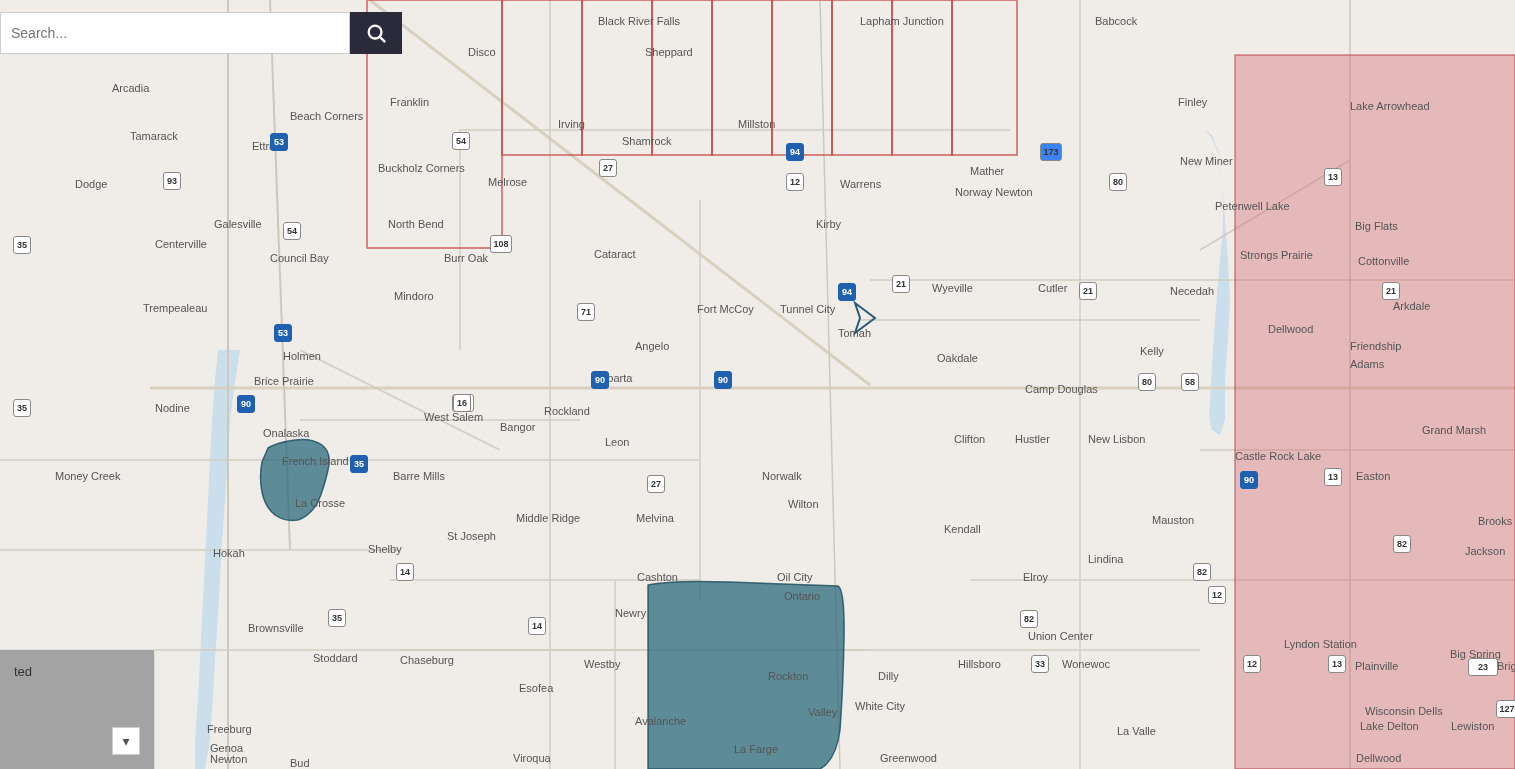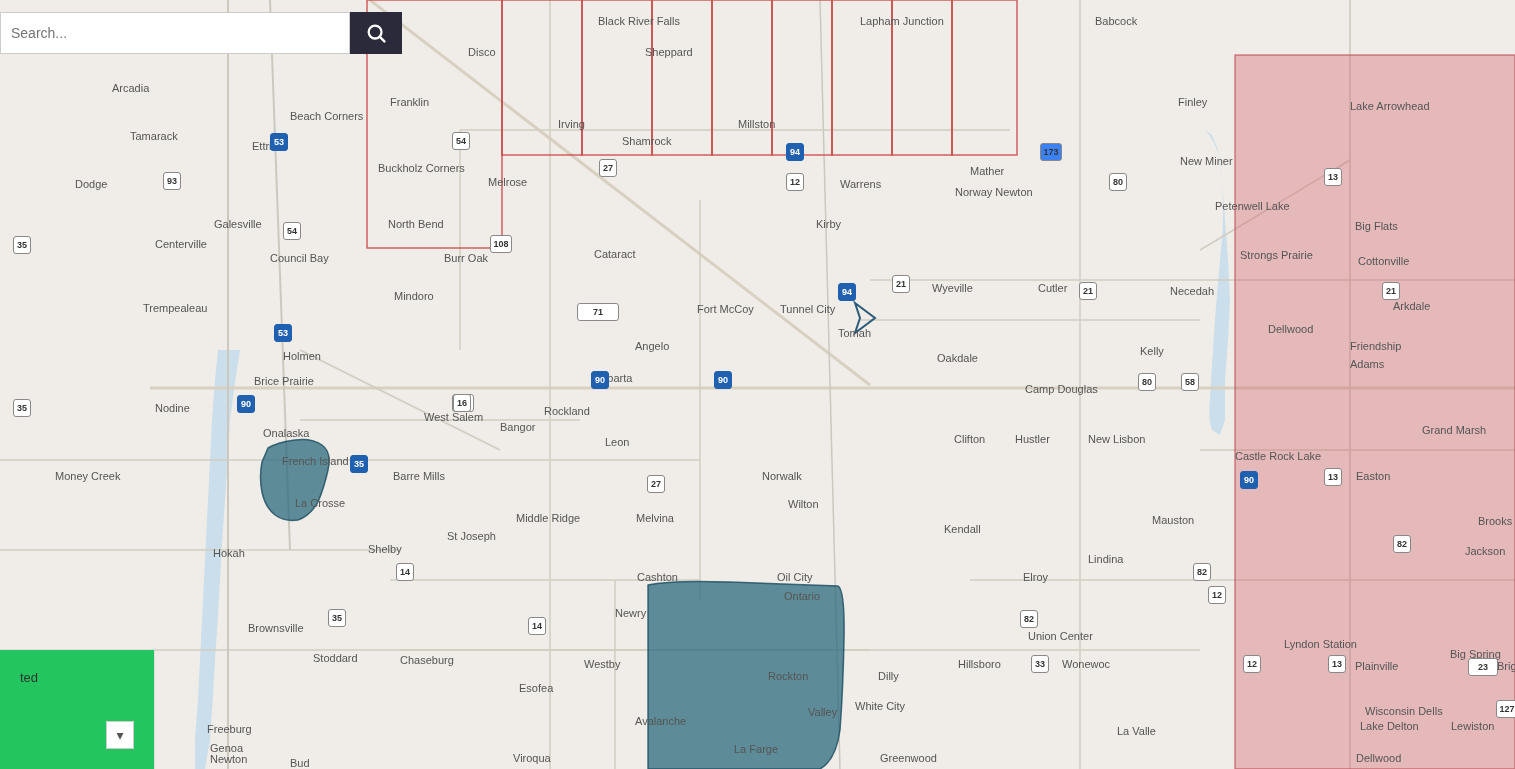--- a/index.html
+++ b/index.html
@@ -92,27 +92,27 @@
       height: 22px;
     }
 
     
     #left-panel {
       position: absolute;
       bottom: 0;
       left: 0;
       width: 155px;
       height: 120px;
-      background: #22c55e;
+      background: #a3a3a3;
       border-top: 1px solid #ddd;
       border-right: 1px solid #ddd;
       z-index: 50;
       display: flex;
       flex-direction: column;
-      padding: 20px;
+      padding: 14px;
     }
 
     #panel-text {
       font-size: 13px;
       color: #333;
       flex: 1;
     }
 
     #panel-dropdown {
       display: flex;
@@ -353,21 +353,21 @@
     <div class="shield" style="left: 452px; top: 394px; position: absolute; width: 22px; height: 18px; border-radius: 3px; background: white; border: 1.5px solid rgb(136, 136, 136); display: flex; align-items: center; justify-content: center; font-size: 9px; font-weight: bold; color: rgb(51, 51, 51); z-index: 10;">108</div>
     <div class="shield" style="left: 599px; top: 159px; position: absolute; width: 18px; height: 18px; border-radius: 3px; background: white; border: 1.5px solid rgb(136, 136, 136); display: flex; align-items: center; justify-content: center; font-size: 9px; font-weight: bold; color: rgb(51, 51, 51); z-index: 10;">27</div>
     <div class="shield" style="left: 647px; top: 475px; position: absolute; width: 18px; height: 18px; border-radius: 3px; background: white; border: 1.5px solid rgb(136, 136, 136); display: flex; align-items: center; justify-content: center; font-size: 9px; font-weight: bold; color: rgb(51, 51, 51); z-index: 10;">27</div>
     <div class="shield" style="left: 1008px; top: 143px; position: absolute; width: 22px; height: 18px; border-radius: 3px; background: #3b82f6; border: 1.5px solid rgb(136, 136, 136); display: flex; align-items: center; justify-content: center; font-size: 9px; font-weight: bold; color: rgb(51, 51, 51); z-index: 10; margin-left: 32px;">173</div>
     <div class="shield" style="left: 1109px; top: 173px; position: absolute; width: 18px; height: 18px; border-radius: 3px; background: white; border: 1.5px solid rgb(136, 136, 136); display: flex; align-items: center; justify-content: center; font-size: 9px; font-weight: bold; color: rgb(51, 51, 51); z-index: 10;">80</div>
     <div class="shield" style="left: 1138px; top: 373px; position: absolute; width: 18px; height: 18px; border-radius: 3px; background: white; border: 1.5px solid rgb(136, 136, 136); display: flex; align-items: center; justify-content: center; font-size: 9px; font-weight: bold; color: rgb(51, 51, 51); z-index: 10;">80</div>
     <div class="shield" style="left: 786px; top: 173px; position: absolute; width: 18px; height: 18px; border-radius: 3px; background: white; border: 1.5px solid rgb(136, 136, 136); display: flex; align-items: center; justify-content: center; font-size: 9px; font-weight: bold; color: rgb(51, 51, 51); z-index: 10;">12</div>
     <div class="shield" style="left: 1079px; top: 282px; position: absolute; width: 18px; height: 18px; border-radius: 3px; background: white; border: 1.5px solid rgb(136, 136, 136); display: flex; align-items: center; justify-content: center; font-size: 9px; font-weight: bold; color: rgb(51, 51, 51); z-index: 10;">21</div>
     <div class="shield" style="left: 1382px; top: 282px; position: absolute; width: 18px; height: 18px; border-radius: 3px; background: white; border: 1.5px solid rgb(136, 136, 136); display: flex; align-items: center; justify-content: center; font-size: 9px; font-weight: bold; color: rgb(51, 51, 51); z-index: 10;">21</div>
     <div class="shield" style="left: 892px; top: 275px; position: absolute; width: 18px; height: 18px; border-radius: 3px; background: white; border: 1.5px solid rgb(136, 136, 136); display: flex; align-items: center; justify-content: center; font-size: 9px; font-weight: bold; color: rgb(51, 51, 51); z-index: 10;">21</div>
-    <div class="shield" style="left: 577px; top: 303px; position: absolute; width: 42px; height: 18px; border-radius: 3px; background: white; border: 1.5px solid rgb(136, 136, 136); display: flex; align-items: center; justify-content: center; font-size: 9px; font-weight: bold; color: rgb(51, 51, 51); z-index: 10;">71</div>
+    <div class="shield" style="left: 577px; top: 303px; position: absolute; width: 18px; height: 18px; border-radius: 3px; background: white; border: 1.5px solid rgb(136, 136, 136); display: flex; align-items: center; justify-content: center; font-size: 9px; font-weight: bold; color: rgb(51, 51, 51); z-index: 10;">71</div>
     <div class="shield" style="left: 453px; top: 394px; position: absolute; width: 18px; height: 18px; border-radius: 3px; background: white; border: 1.5px solid rgb(136, 136, 136); display: flex; align-items: center; justify-content: center; font-size: 9px; font-weight: bold; color: rgb(51, 51, 51); z-index: 10;">16</div>
     <div class="shield" style="left: 396px; top: 563px; position: absolute; width: 18px; height: 18px; border-radius: 3px; background: white; border: 1.5px solid rgb(136, 136, 136); display: flex; align-items: center; justify-content: center; font-size: 9px; font-weight: bold; color: rgb(51, 51, 51); z-index: 10;">14</div>
     <div class="shield" style="left: 528px; top: 617px; position: absolute; width: 18px; height: 18px; border-radius: 3px; background: white; border: 1.5px solid rgb(136, 136, 136); display: flex; align-items: center; justify-content: center; font-size: 9px; font-weight: bold; color: rgb(51, 51, 51); z-index: 10;">14</div>
     <div class="shield" style="left: 1031px; top: 655px; position: absolute; width: 18px; height: 18px; border-radius: 3px; background: white; border: 1.5px solid rgb(136, 136, 136); display: flex; align-items: center; justify-content: center; font-size: 9px; font-weight: bold; color: rgb(51, 51, 51); z-index: 10;">33</div>
     <div class="shield" style="left: 1020px; top: 610px; position: absolute; width: 18px; height: 18px; border-radius: 3px; background: white; border: 1.5px solid rgb(136, 136, 136); display: flex; align-items: center; justify-content: center; font-size: 9px; font-weight: bold; color: rgb(51, 51, 51); z-index: 10;">82</div>
     <div class="shield" style="left: 1193px; top: 563px; position: absolute; width: 18px; height: 18px; border-radius: 3px; background: white; border: 1.5px solid rgb(136, 136, 136); display: flex; align-items: center; justify-content: center; font-size: 9px; font-weight: bold; color: rgb(51, 51, 51); z-index: 10;">82</div>
     <div class="shield" style="left: 1181px; top: 373px; position: absolute; width: 18px; height: 18px; border-radius: 3px; background: white; border: 1.5px solid rgb(136, 136, 136); display: flex; align-items: center; justify-content: center; font-size: 9px; font-weight: bold; color: rgb(51, 51, 51); z-index: 10;">58</div>
     <div class="shield" style="left: 1324px; top: 168px; position: absolute; width: 18px; height: 18px; border-radius: 3px; background: white; border: 1.5px solid rgb(136, 136, 136); display: flex; align-items: center; justify-content: center; font-size: 9px; font-weight: bold; color: rgb(51, 51, 51); z-index: 10;">13</div>
     <div class="shield" style="left: 1324px; top: 468px; position: absolute; width: 18px; height: 18px; border-radius: 3px; background: white; border: 1.5px solid rgb(136, 136, 136); display: flex; align-items: center; justify-content: center; font-size: 9px; font-weight: bold; color: rgb(51, 51, 51); z-index: 10;">13</div>
     <div class="shield" style="left: 1328px; top: 655px; position: absolute; width: 18px; height: 18px; border-radius: 3px; background: white; border: 1.5px solid rgb(136, 136, 136); display: flex; align-items: center; justify-content: center; font-size: 9px; font-weight: bold; color: rgb(51, 51, 51); z-index: 10;">13</div>

